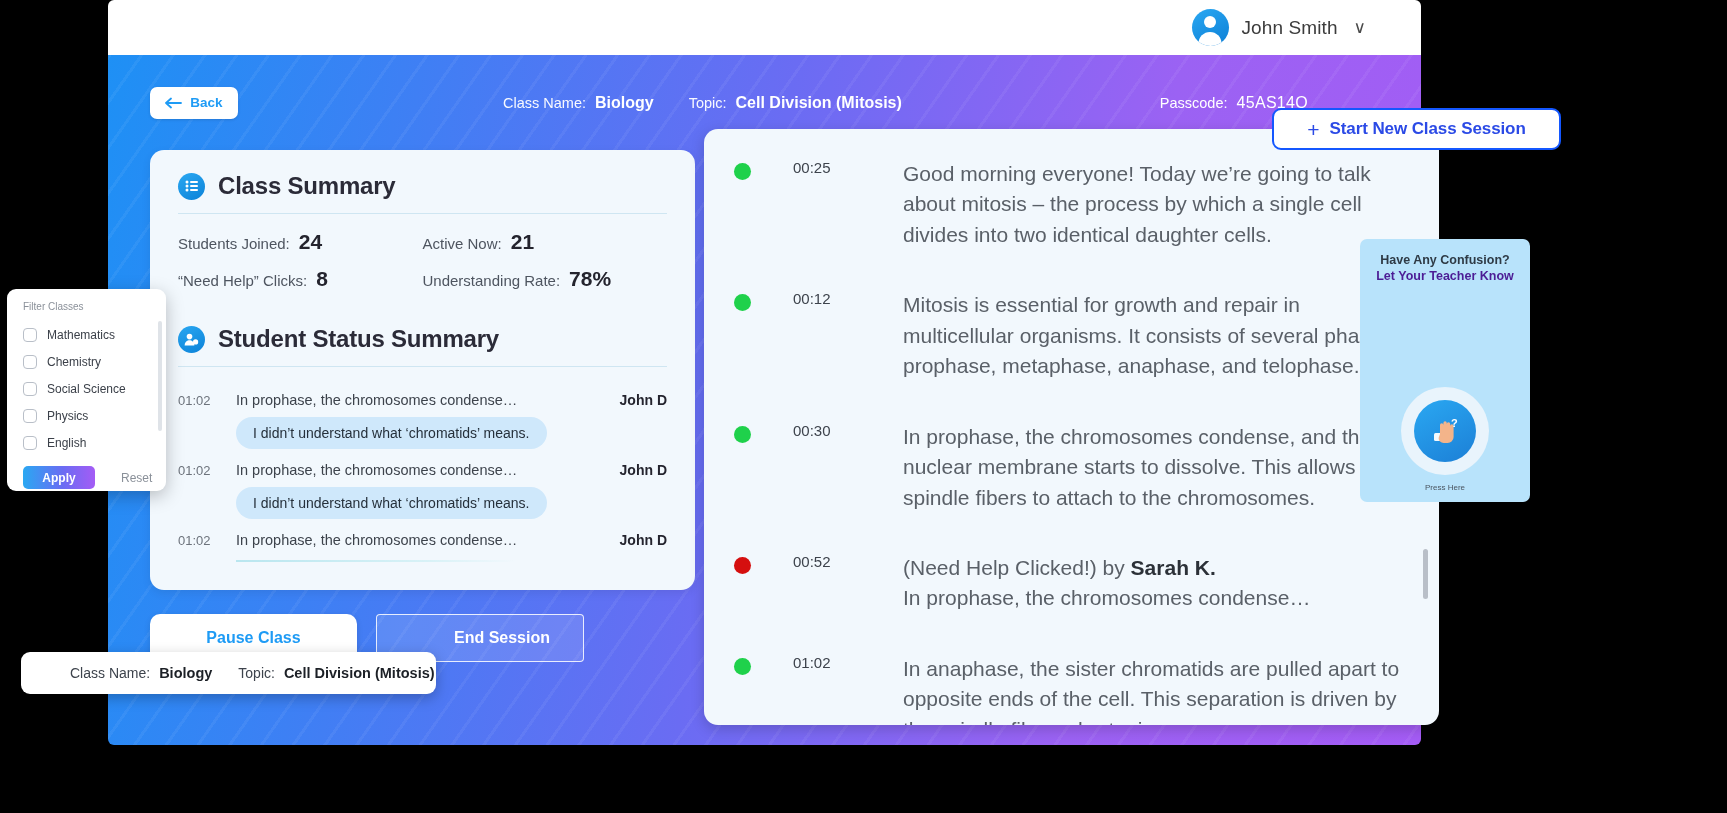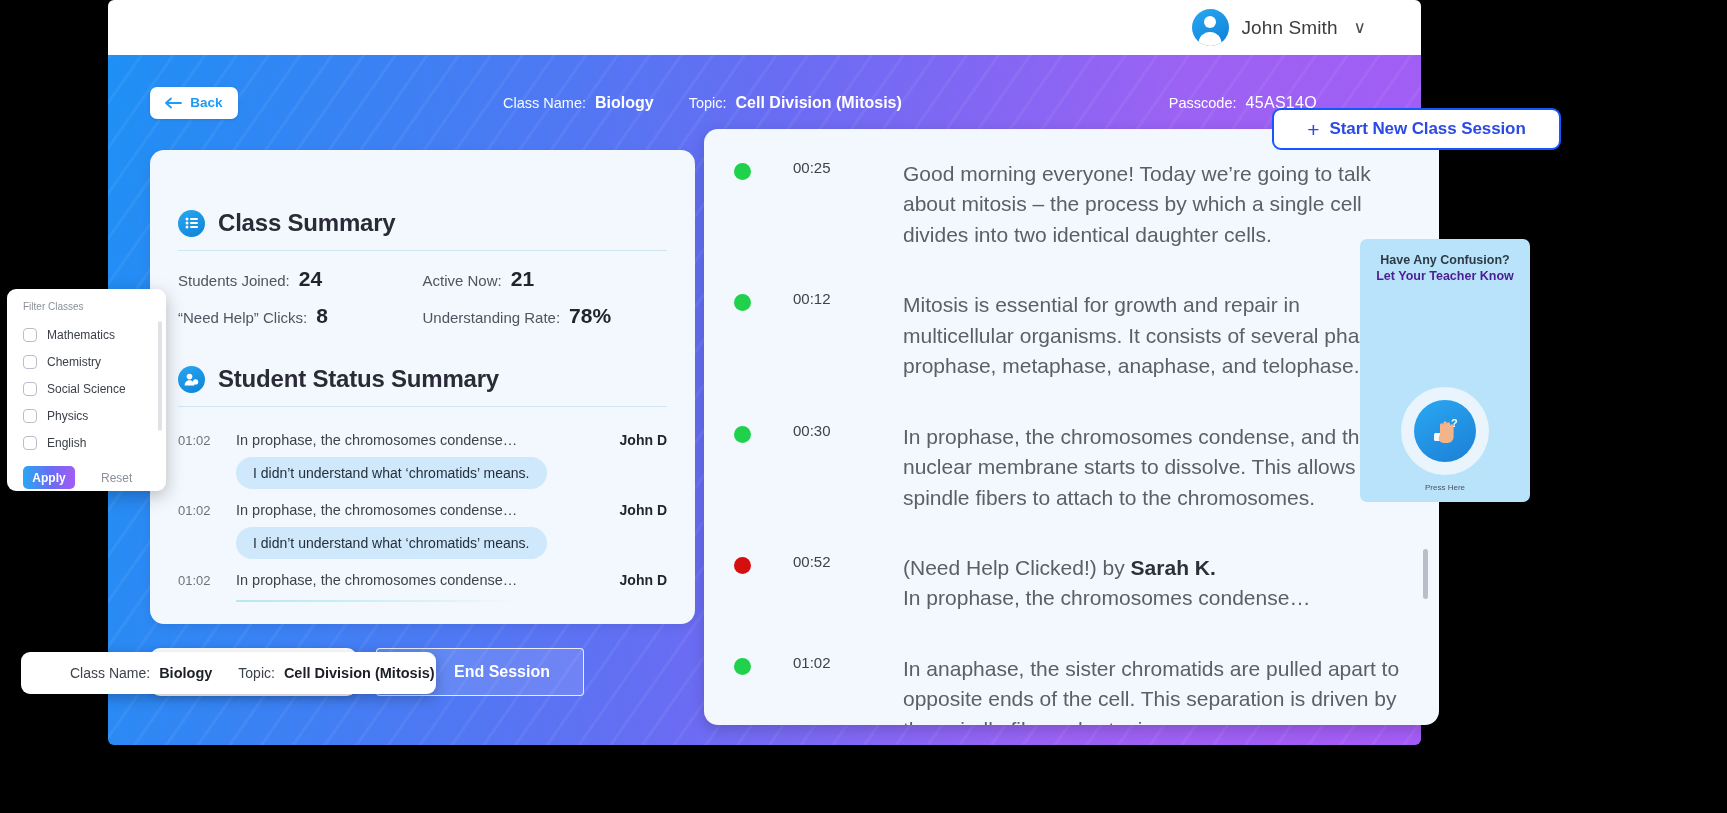--- a/index.html
+++ b/index.html
@@ -66,36 +66,36 @@
   .back-label { font-size:13.5px; font-weight:700; color:#1e9bf5; }
 
   .hdr-meta {
     position:absolute; left:395px; top:50%; transform:translateY(-50%);
     display:flex; align-items:baseline; gap:9px; color:#fff; white-space:nowrap;
   }
   .hdr-meta .lbl { font-size:14.5px; font-weight:400; opacity:.96;}
   .hdr-meta .val { font-size:16px; font-weight:700; }
   .hdr-meta .gap { width: 17px; display:inline-block;}
   .hdr-pass {
-    position:absolute; right: 104px; top:50%; transform:translateY(-50%);
+    position:absolute; right: 113px; top:50%; transform:translateY(-50%);
     display:flex; align-items:baseline; gap:9px; color:#fff; white-space:nowrap;
   }
   .hdr-pass .lbl { font-size:14.5px; }
   .hdr-pass .val { font-size:16px; font-weight:400; letter-spacing:.3px;}
 
   
   .content { position:relative; z-index:2; display:flex; padding: 0 0 0 42px; gap: 14px; }
 
   
   .left-card {
     width: 545px; background:#f2f8fd; border-radius: 14px;
     padding: 22px 28px 22px 28px; min-height: 440px;
     box-shadow: 0 3px 10px rgba(0,0,0,.08);
   }
-  .card-head { display:flex; align-items:center; gap:13px;margin-top:37px; }
+  .card-head { display:flex; align-items:center; gap:13px; }
   .ico-circle {
     width: 27px; height:27px; border-radius:50%; flex:none;
     background: linear-gradient(150deg,#2aa8f2,#0c82d8);
     display:flex; align-items:center; justify-content:center;
   }
   .card-title { font-size: 24px; font-weight:700; color:#2b2b38; letter-spacing:-.2px;}
   .hrule { height:1px; background:#cfe6f2; margin: 13px 0 16px 0;}
   .stats { display:grid; grid-template-columns: 1fr 1fr; row-gap: 13px; }
   .stat { display:flex; align-items:baseline; gap:9px;}
   .stat .k { font-size:15px; color:#4e5560; }
@@ -190,21 +190,21 @@
     width: 159px; height: 202px; background:#fff; border-radius: 9px;
     box-shadow: 0 5px 18px rgba(0,0,0,.25);
     padding: 12px 0 0 16px; overflow:hidden;
   }
   .filter-title { font-size:10px; color:#8a9099; margin-bottom: 9px;}
   .f-item { display:flex; align-items:center; gap:10px; height: 27px; cursor:pointer;}
   .f-box { width:14px; height:14px; border:1.3px solid #b9bfc8; border-radius:4px; flex:none;}
   .f-label { font-size:12px; color:#3b4049; }
   .f-actions { display:flex; align-items:center; gap:26px; margin-top: 10px;}
   .apply-btn {
-    width: 52px; height:23px; border-radius:5px;
+    width: 72px; height:23px; border-radius:5px;
     background: linear-gradient(90deg,#2aa8f2 0%, #6a6cf3 55%, #a45cf5 100%);
     color:#fff; font-size:12px; font-weight:700;
     display:flex; align-items:center; justify-content:center; cursor:pointer;
   }
   .reset-btn { font-size:12px; color:#8a9099; cursor:pointer; }
   .panel-scroll { position:absolute; right:4px; top: 32px; width:4px; height:110px; background:#dfe3e8; border-radius:2px;}
 
   
   .class-chip {
     position:absolute; left: 21px; top: 652px; z-index: 10;

